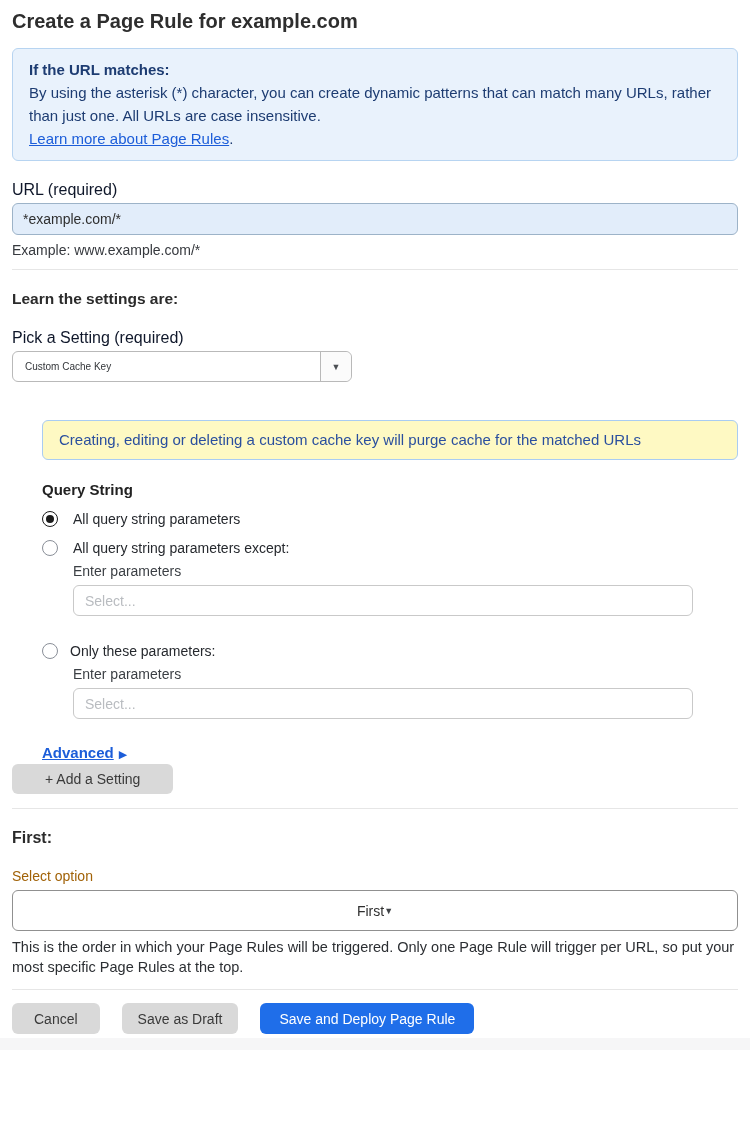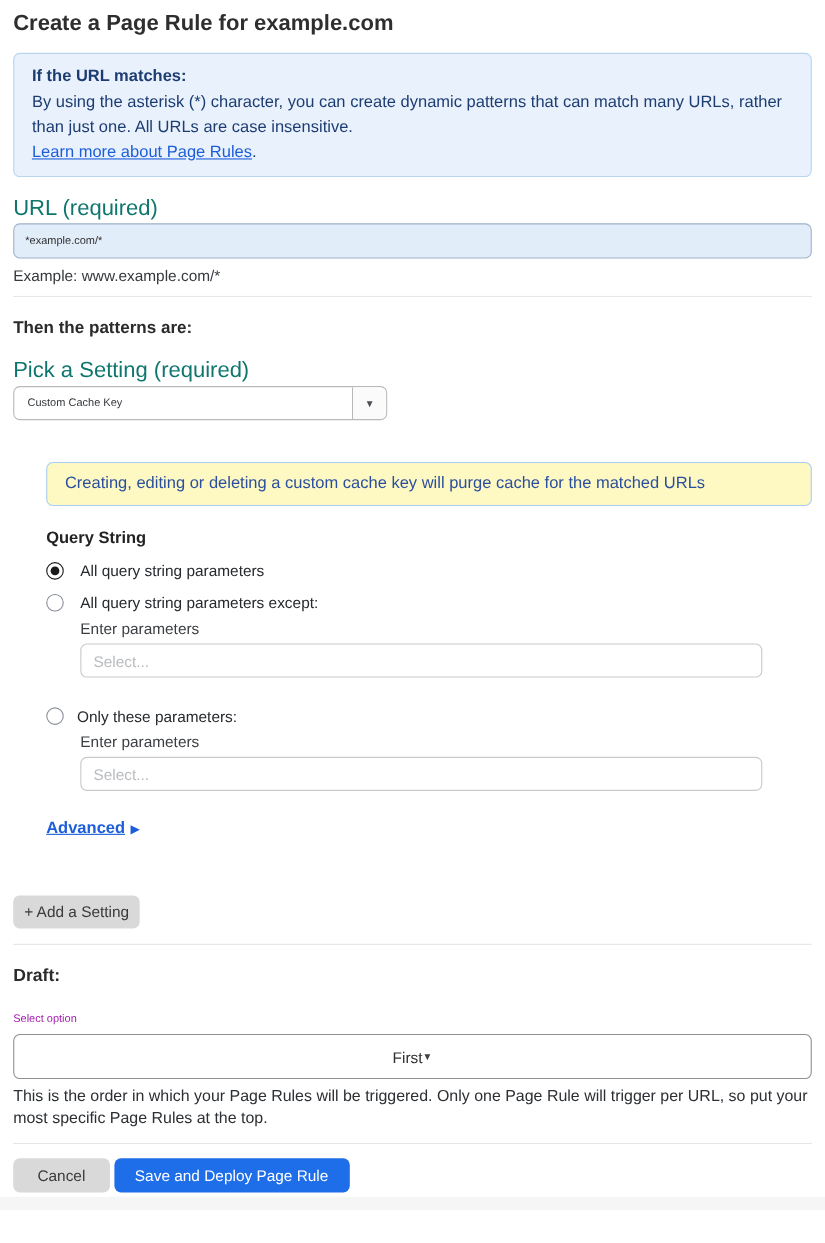--- a/index.html
+++ b/index.html
@@ -22,30 +22,30 @@
     background: #e9f2fc;
     border: 1px solid #b7d4f1;
     border-radius: 6px;
     padding: 10px 16px;
     color: #1d3c72;
     font-size: 15px; line-height: 23px;
   }
   .info-box .info-heading { font-weight: bold; line-height: 22px; }
   a.link { color: #1c5dd9; text-decoration: underline; cursor: pointer; }
 
-  .field-label { margin-top: 20px; font-size: 20px; line-height: 17px; color: #0f766e; }
+  .field-label { margin-top: 20px; font-size: 16px; line-height: 17px; color: #0f172a; }
 
   .url-input {
     display: block; width: 100%;
     margin-top: 5px; height: 32px;
     background: #e2edfa;
     border: 1px solid #9db3c8;
     border-radius: 6px;
     padding: 0 10px;
-    font-family: inherit; font-size: 10px; color: #2f2f2f;
+    font-family: inherit; font-size: 14px; color: #2f2f2f;
   }
   .example-text { margin-top: 7px; font-size: 14px; line-height: 17px; color: #36393e; }
 
   .divider { margin-top: 10px; border: 0; border-top: 1px solid #e6e6e6; height: 0; }
 
   .section-heading { margin-top: 19px; font-size: 15.5px; line-height: 19px; font-weight: bold; color: #2b2b2b; }
 
   .picker { margin-top: 5px; display: flex; width: 340px; height: 31px;
     border: 1px solid #b9b9b9; border-radius: 6px; background: #ffffff; cursor: pointer; }
   .picker-value { flex: 1; display: flex; align-items: center; padding: 0 12px; font-size: 10px; color: #33363a; }
@@ -94,37 +94,37 @@
   .advanced .chev { color: #1c5dd9; font-size: 11px; margin-left: 5px; text-decoration: none; }
 
   .btn {
     display: inline-flex; align-items: center; justify-content: center;
     height: 30px; border: 0; border-radius: 6px; cursor: pointer;
     font-family: inherit; font-size: 14px;
   }
   .btn-gray { background: #d9d9d9; color: #3a3a3a; }
   .btn-blue { background: #1f6ee9; color: #ffffff; }
 
-  .add-setting { margin-top: 50px; padding: 0 10px; }
+  .add-setting { padding: 0 33px; }
 
   .order-heading { margin-top: 19px; font-size: 16px; line-height: 20px; font-weight: bold; color: #2b2b2b; }
-  .order-select-label { margin-top: 20px; font-size: 10px; line-height: 17px; color: #a21caf; }
+  .order-select-label { margin-top: 20px; font-size: 14px; line-height: 17px; color: #a16207; }
   .order-select {
     margin-top: 5px; height: 41px; width: 100%;
     border: 1px solid #909090; border-radius: 6px; background: #fff;
     display: flex; align-items: center; justify-content: center;
     padding: 0 11px; font-size: 14px; color: #2f2f2f; cursor: pointer;
   }
   .order-select .arrow { font-size: 9px; color: #3f4246; }
   .order-help { margin-top: 6px; font-size: 14.5px; line-height: 20px; color: #2c2f33; max-width: 726px; }
 
   .div-2 { margin-top: 14px; }
   .div-3 { margin-top: 12px; }
 
-  .footer { margin-top: 13px; display: flex; gap: 4px; }
+  .footer { margin-top: 13px; display: flex; gap: 22px; }
   .footer .btn { height: 31px; }
   .btn-cancel { padding: 0 22px; }
   .btn-draft { padding: 0 16px; }
   .btn-deploy { padding: 0 19px; }
 
   .bottom-strip { margin-top: 4px; height: 12px; background: #f6f6f7; width: 750px; }
 </style>
 </head>
 <body>
 
@@ -137,21 +137,21 @@
     <div class="info-body">By using the asterisk (*) character, you can create dynamic patterns that can match many URLs, rather than just one. All URLs are case insensitive.</div>
     <div><a class="link">Learn more about Page Rules</a><span>.</span></div>
   </div>
 
   <div class="field-label">URL (required)</div>
   <input class="url-input" type="text" value="*example.com/*" style="">
   <div class="example-text">Example: www.example.com/*</div>
 
   <hr class="divider">
 
-  <div class="section-heading">Then the patterns are:</div>
+  <div class="section-heading">Learn the settings are:</div>
 
   <div class="field-label" style="margin-top:21px">Pick a Setting (required)</div>
   <div class="picker">
     <div class="picker-value">Custom Cache Key</div>
     <div class="picker-arrow">
         <span>▼</span>
       </div>
   </div>
 
   <div class="settings-panel">
@@ -185,30 +185,31 @@
 
     <div class="advanced">
       <a>Advanced</a><span class="chev">▶</span>
     </div>
   </div>
 
   <button class="btn btn-gray add-setting">+ Add a Setting</button>
 
   <hr class="divider div-2">
 
-  <div class="order-heading">Draft:</div>
+  <div class="order-heading">First:</div>
   <div class="order-select-label">Select option</div>
   <div class="order-select">
     <span>First</span>
     <span class="arrow">▼</span>
   </div>
   <div class="order-help">This is the order in which your Page Rules will be triggered. Only one Page Rule will trigger per URL, so put your most specific Page Rules at the top.</div>
 
   <hr class="divider div-3">
 
   <div class="footer">
     <button class="btn btn-gray btn-cancel">Cancel</button>
+    <button class="btn btn-gray btn-draft">Save as Draft</button>
     <button class="btn btn-blue btn-deploy">Save and Deploy Page Rule</button>
   </div>
 
 </div>
 
 <div class="bottom-strip"></div>
 
 </body></html>

